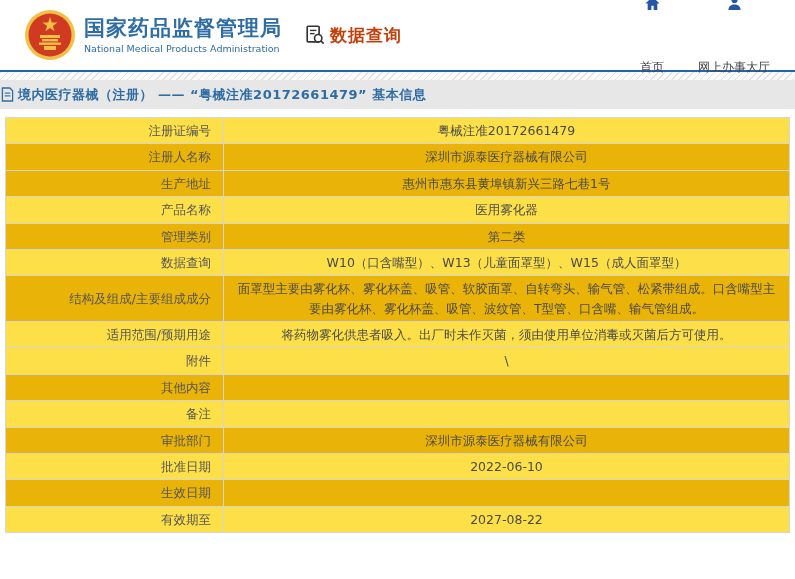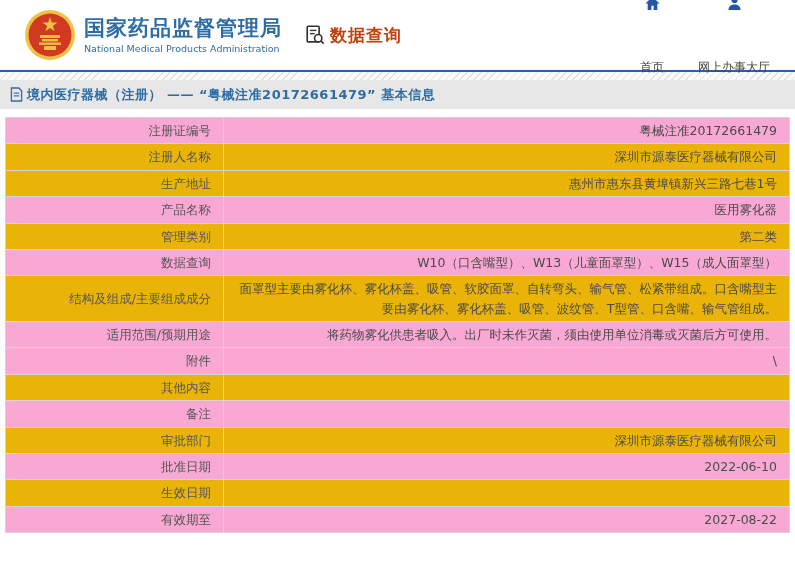--- a/index.html
+++ b/index.html
@@ -17,33 +17,33 @@
   .data-query .dq-label { font-size: 17px; font-weight: bold; color: #c2410c; margin-left: 4px; letter-spacing: 1px; }
   .top-nav { margin-left: auto; display: flex; gap: 34px; }
   .nav-item { display: flex; flex-direction: column; align-items: center; cursor: pointer; gap: 43px; }
   .nav-item svg { width: 17px; height: 17px; }
   .nav-item .nav-label { font-size: 12px; color: #444; margin-top: 4px; white-space: nowrap; }
 
   
   .blue-line { height: 2px; background: #2264ae; }
   .hatch-band { height: 8px; background:
     repeating-linear-gradient(135deg, #e3e3e3 0, #e3e3e3 1px, #fbfbfb 1px, #fbfbfb 5px); }
-  .title-bar { height: 29px; background: #e7e7e7; display: flex; align-items: center; padding-left: 10px; }
+  .title-bar { height: 29px; background: #e7e7e7; display: flex; align-items: center; padding-left: 1px; }
   .title-bar svg { width: 13px; height: 15px; flex: 0 0 13px; }
   .title-text { font-size: 13px; font-weight: bold; color: #2e6da4; margin-left: 4px; letter-spacing: .5px; }
 
   
   .table-wrap { padding: 8px 5px 0 5px; }
   table.info { width: 100%; border-collapse: collapse; table-layout: fixed; }
   table.info td { border: 1px solid #d5d5d5; font-size: 12.5px; padding: 3px 12px; height: 23px;
     line-height: 1.55; vertical-align: middle; }
   td.label-cell { width: 218px; text-align: right; color: #555; }
-  td.value-cell { text-align: right; color: #4a4a4a; word-break: break-all; }
+  td.value-cell { text-align: center; color: #4a4a4a; word-break: break-all; }
   tr.alt td { background: #eab308; }
-  tr:not(.alt) td { background: #f9a8d4; }
+  tr:not(.alt) td { background: #fde047; }
 </style>
 </head>
 <body>
 
 <div class="header">
   <div class="logo-group">
     <svg class="emblem" viewBox="0 0 52 52">
       <circle cx="26" cy="26" r="25" fill="#f0c146"></circle>
       <circle cx="26" cy="26" r="21.5" fill="#d03a21"></circle>
       <polygon fill="#f0c146" points="26,8 27.8,13.5 33.5,13.5 28.9,16.9 30.6,22.3 26,19 21.4,22.3 23.1,16.9 18.5,13.5 24.2,13.5"></polygon>

